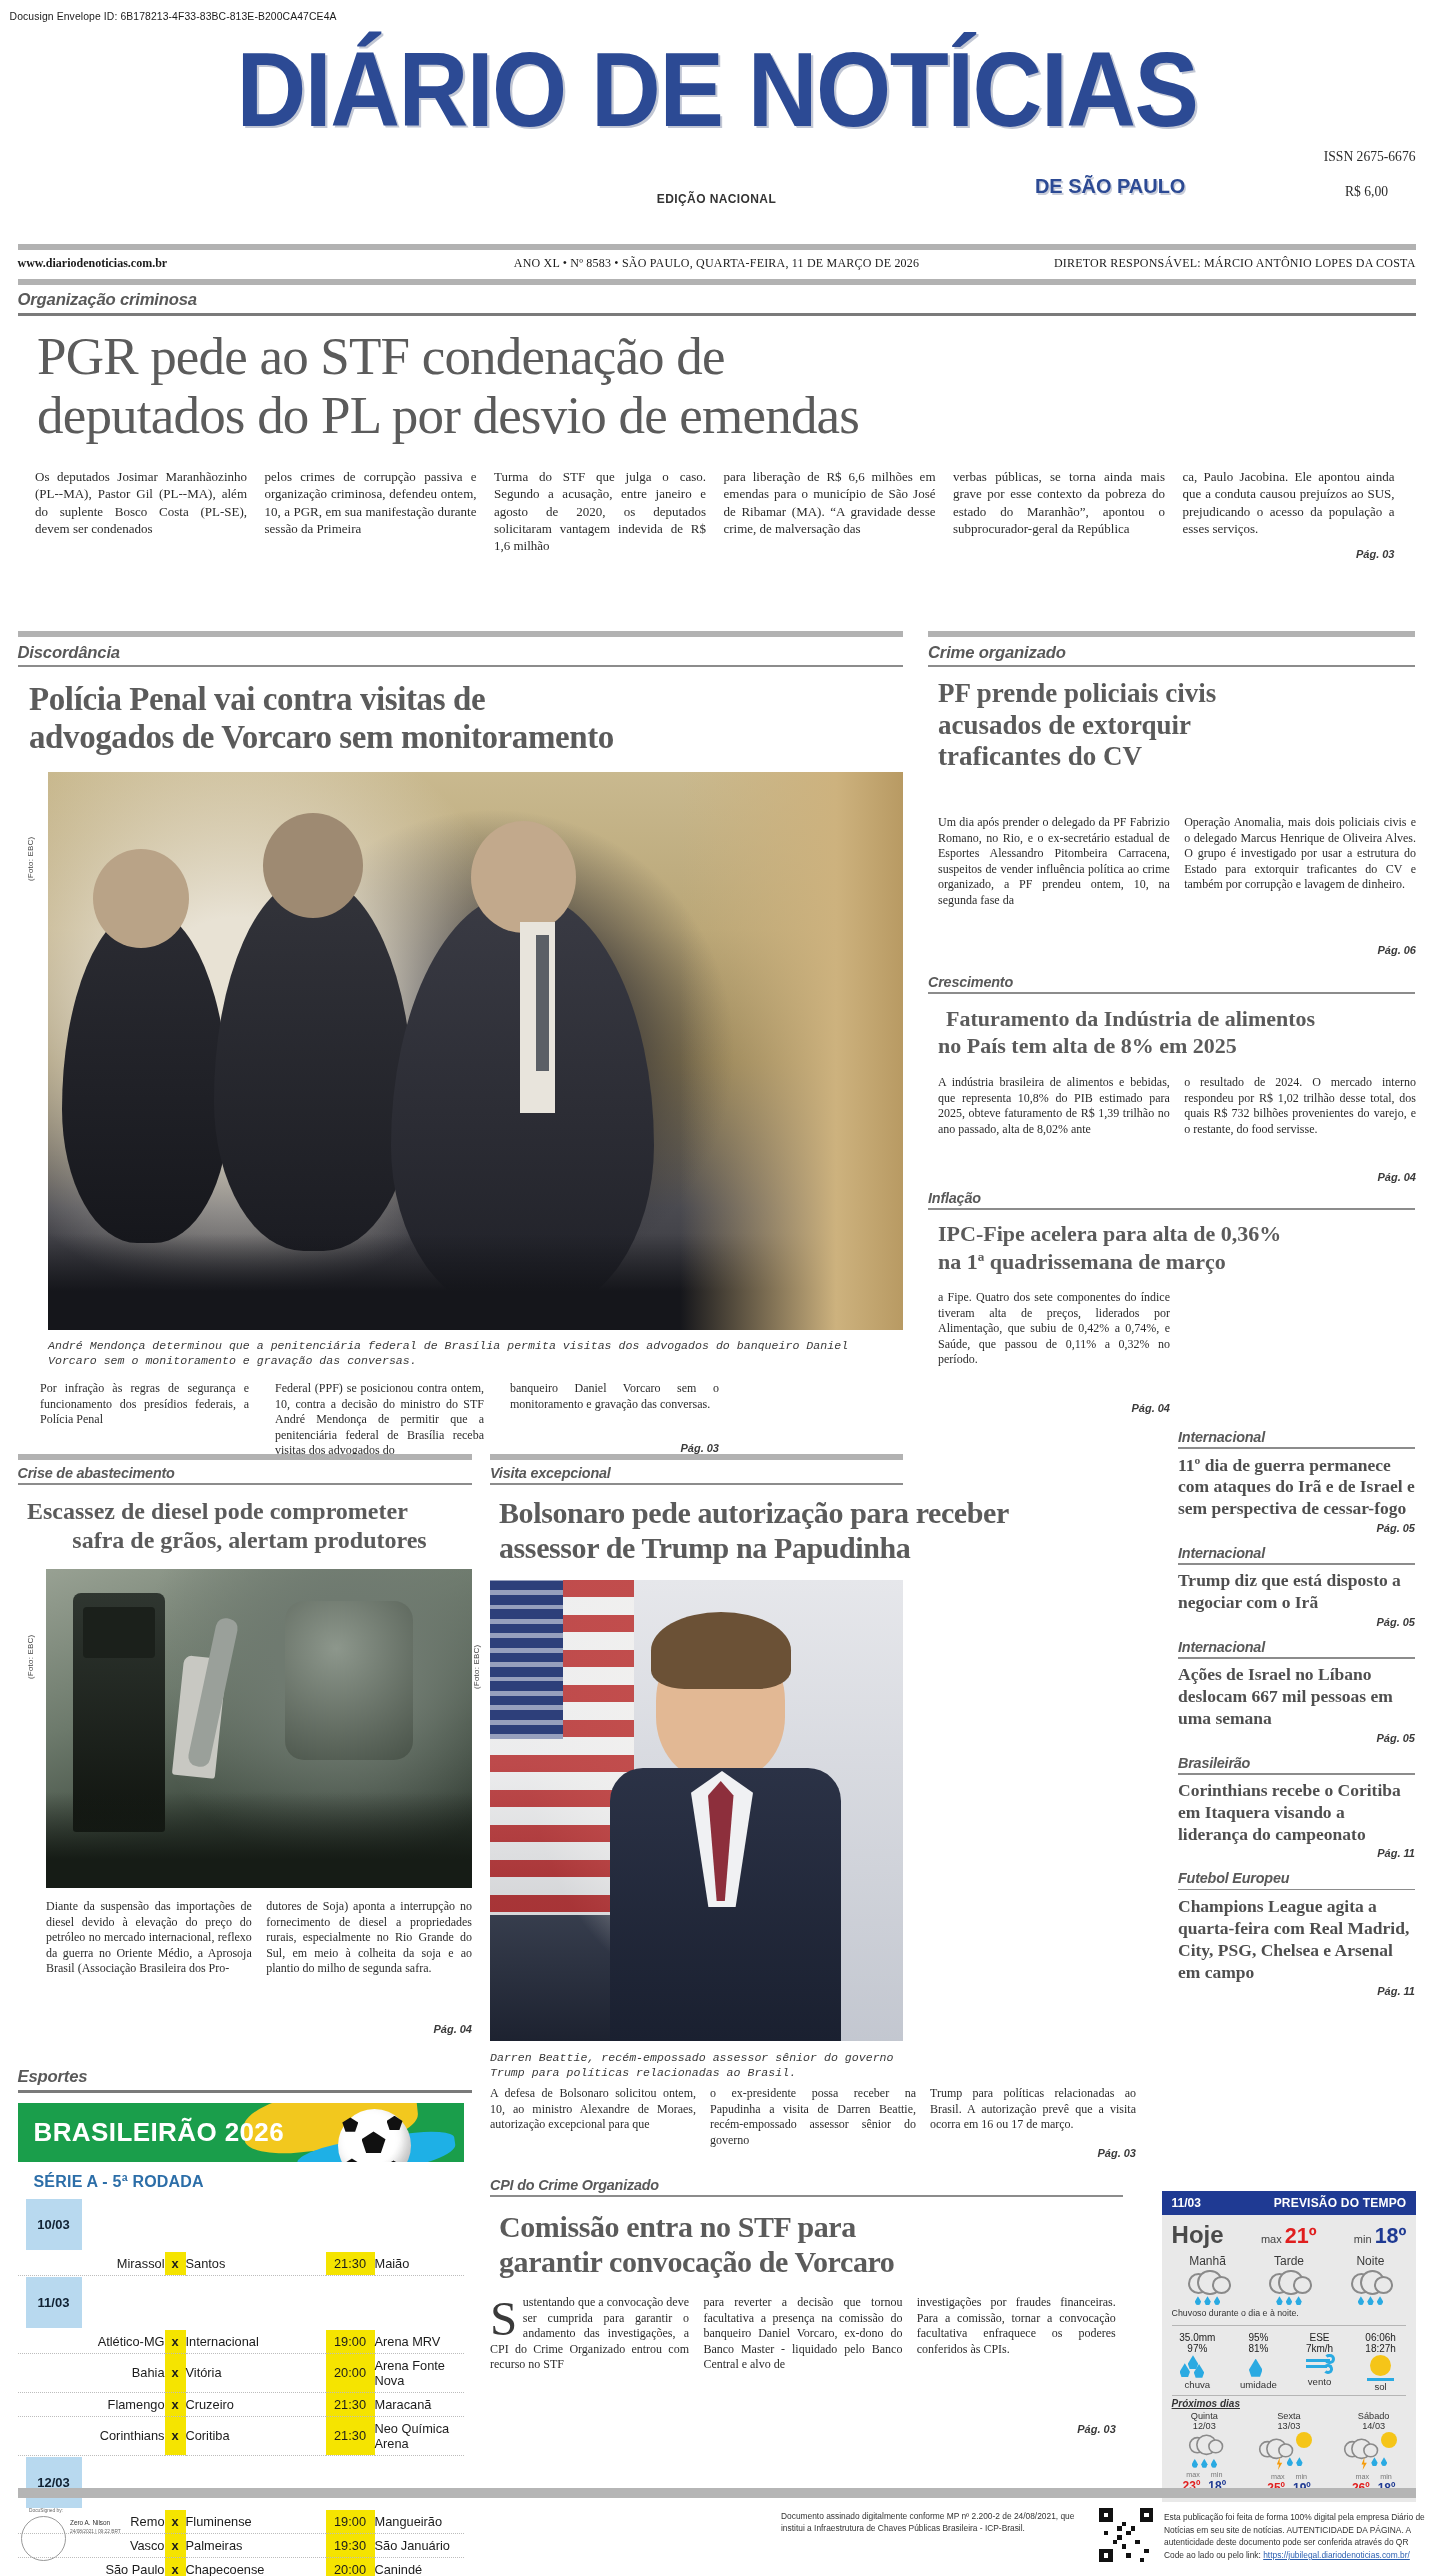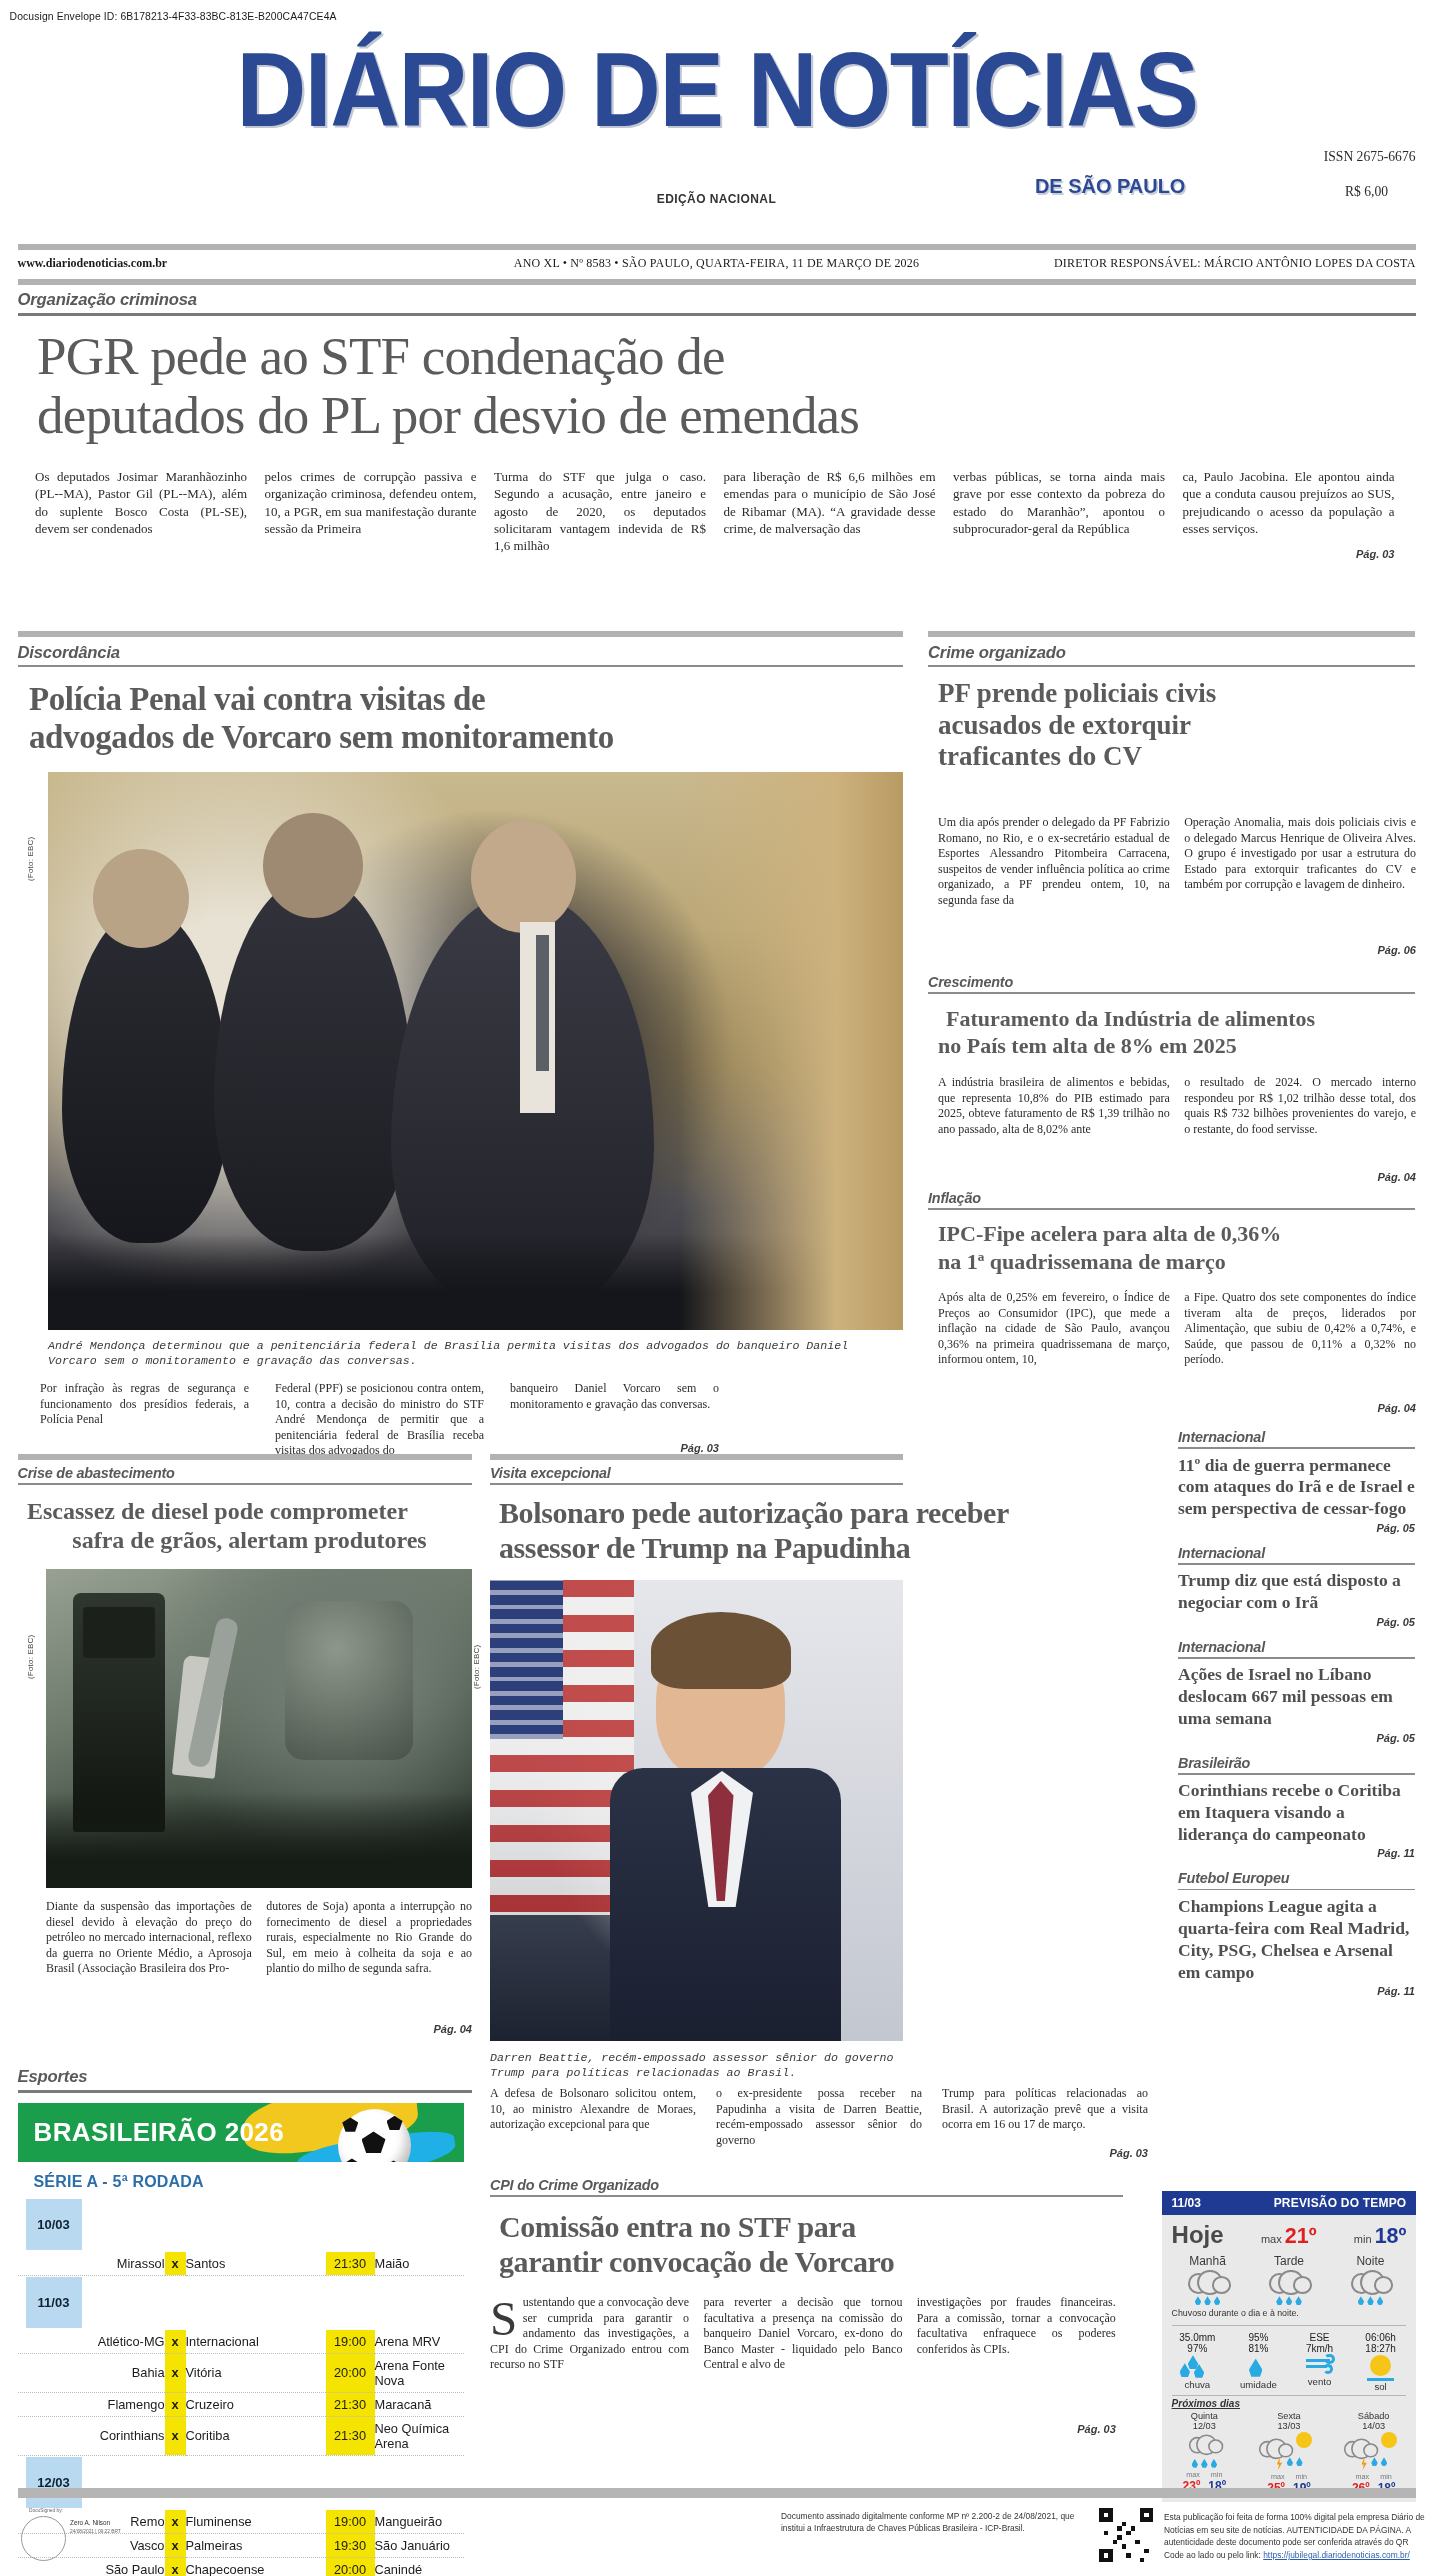--- a/index.html
+++ b/index.html
@@ -380,21 +380,20 @@
   </div>
 
   <div style="position:absolute;left:928px;top:1190px;width:487px;">
     <div class="kicker kicker-sm">Inflação</div>
     <div class="hr-thin" style="margin-top:2.4px;"></div>
   </div>
   <div class="hl-4" style="position:absolute;left:938px;top:1221px;width:478px;">IPC-Fipe acelera para alta de 0,36%</div>
   <div class="hl-4" style="position:absolute;left:938px;top:1249px;width:478px;">na 1ª quadrissemana de março</div>
 
   <div style="position:absolute;left:938px;top:1290px;width:478px;display:flex;gap:14.4px;">
-    <div class="body-col body-sm" style="width:232px;">Após alta de 0,25% em fevereiro, o Índice de Preços ao Consumidor (IPC), que mede a inflação na cidade de São Paulo, avançou 0,36% na primeira quadrissemana de março, informou ontem, 10,</div>
     <div style="width:232px;position:relative;">
       <div class="body-col body-sm">a Fipe. Quatro dos sete componentes do índice tiveram alta de preços, liderados por Alimentação, que subiu de 0,42% a 0,74%, e Saúde, que passou de 0,11% a 0,32% no período.</div>
       <div class="pag" style="position:absolute;right:0;top:112px;">Pág. 04</div>
     </div>
   </div>
 
   <div style="position:absolute;left:1178px;top:1429px;width:237px;">
     <div style="margin-bottom:11px;">
       <div class="kicker kicker-sm">Internacional</div>
       <div class="hr-thin" style="margin:2.4px 0 5.6px;"></div>
@@ -471,21 +470,21 @@
     <div style="position:absolute;left:166px;top:49px;width:129px;height:151px;background:#e2b894;border-radius:48% 48% 42% 42%;"></div>
     <div style="position:absolute;left:161px;top:32px;width:140px;height:77px;background:#6b5136;border-radius:50% 50% 24% 24%;"></div>
     <div style="position:absolute;left:120px;top:188px;width:231px;height:273px;background:linear-gradient(180deg,#2b3246,#1a2030);border-radius:33px 33px 0 0;"></div>
     <div style="position:absolute;left:201px;top:191px;width:62px;height:136px;background:#f0f1f3;clip-path:polygon(50% 0,100% 16%,72% 100%,28% 100%,0 16%);"></div>
     <div style="position:absolute;left:218px;top:201px;width:25.5px;height:120px;background:#8d2f3c;clip-path:polygon(50% 0,100% 12%,66% 100%,34% 100%,0 12%);"></div>
   </div>
   <div class="caption" style="position:absolute;left:490px;top:2051px;width:413px;">Darren Beattie, recém-empossado assessor sênior do governo Trump para políticas relacionadas ao Brasil.</div>
 
   <div class="credit" style="position:absolute;left:472px;top:1593px;height:96px;">(Foto: EBC)</div>
 
-  <div style="position:absolute;left:490px;top:2086px;width:925px;display:flex;gap:20px;">
+  <div style="position:absolute;left:490px;top:2086px;width:925px;display:flex;gap:14px;">
     <div class="body-col body-sm" style="width:206px;">A defesa de Bolsonaro solicitou ontem, 10, ao ministro Alexandre de Moraes, autorização excepcional para que</div>
     <div class="body-col body-sm" style="width:206px;">o ex-presidente possa receber na Papudinha a visita de Darren Beattie, recém-empossado assessor sênior do governo</div>
     <div style="width:206px;position:relative;">
       <div class="body-col body-sm">Trump para políticas relacionadas ao Brasil. A autorização prevê que a visita ocorra em 16 ou 17 de março.</div>
       <div class="pag" style="position:absolute;right:0;top:61px;">Pág. 03</div>
     </div>
   </div>
 
   <div style="position:absolute;left:490px;top:2177px;width:633px;">
     <div class="kicker kicker-sm">CPI do Crime Organizado</div>

